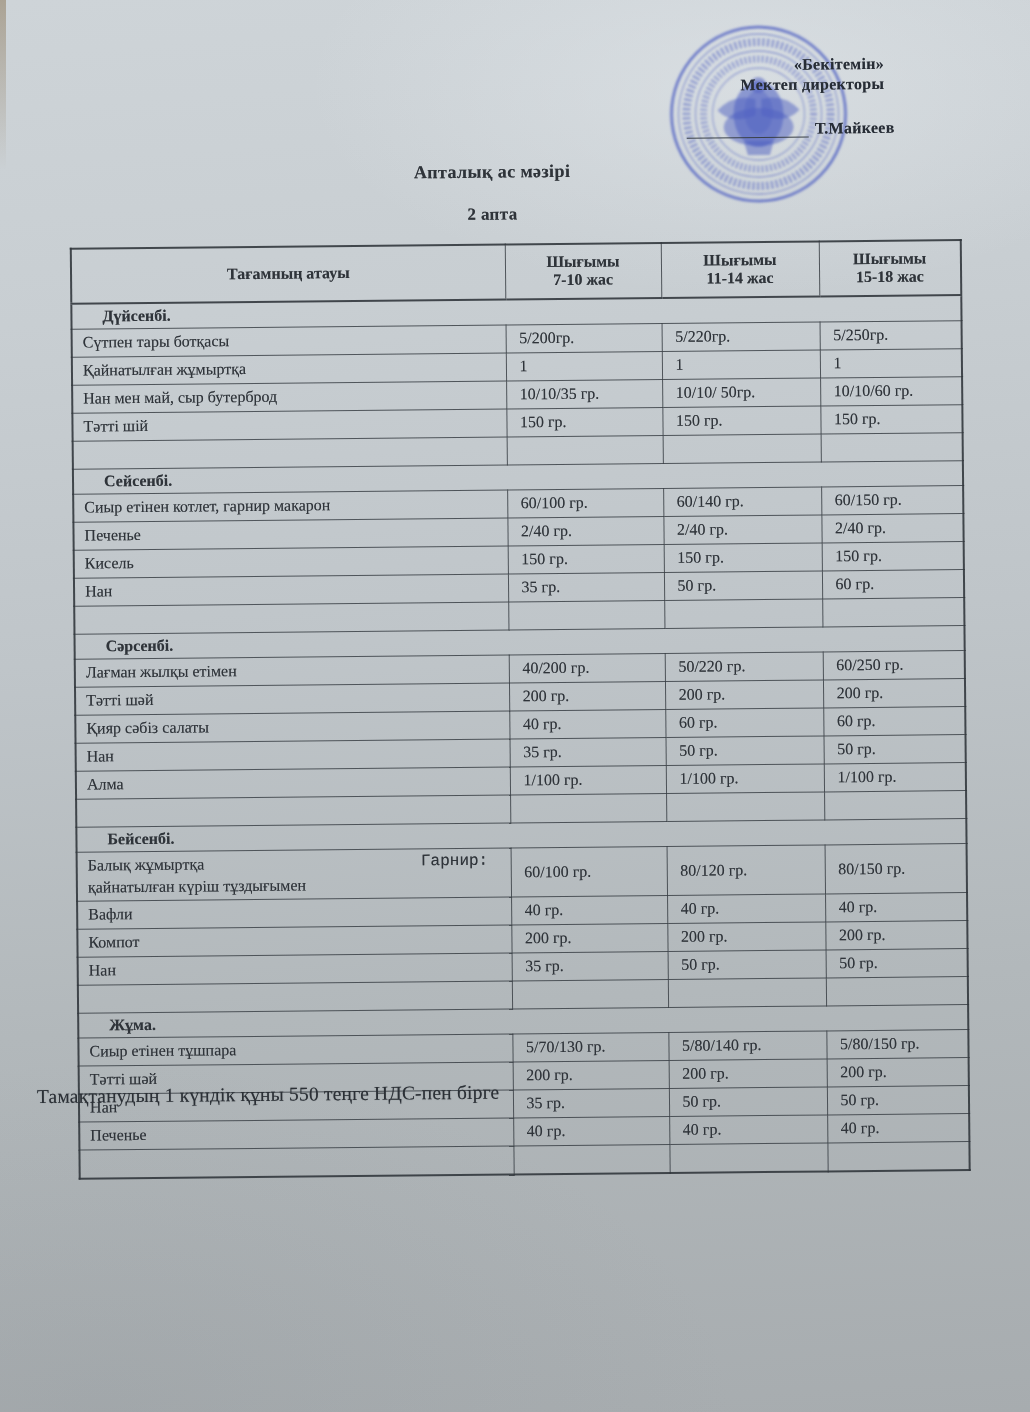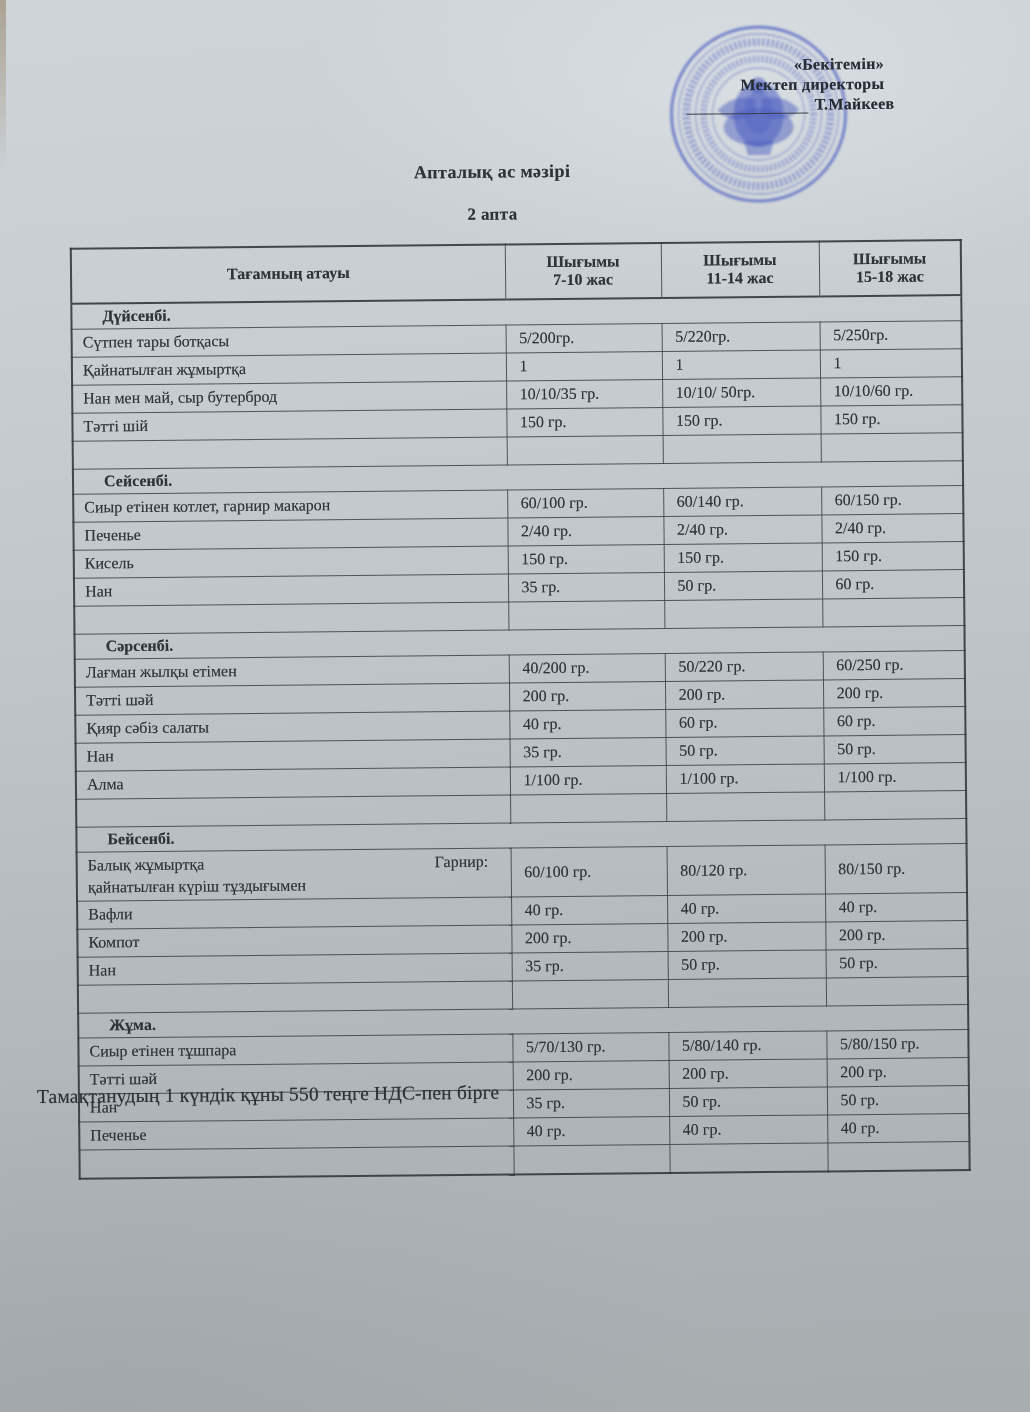--- a/index.html
+++ b/index.html
@@ -22,42 +22,42 @@
   .doc-subtitle{position:absolute;left:0;top:209px;width:1000px;text-align:center;
     font-size:17px;font-weight:bold;letter-spacing:.4px;}
 
   
   .stamp{position:absolute;left:668px;top:20px;width:198px;height:198px;}
   .approval{position:absolute;left:695px;top:62px;width:218px;font-size:16px;
     font-weight:bold;color:#272d36;letter-spacing:.3px;}
   .approval .ln{text-align:right;padding-right:20px;line-height:1.24;}
   .approval .sig-row{display:flex;align-items:flex-end;padding-right:10px;margin-top:1px;}
   .approval .sig-line{flex:1 1 auto;border-bottom:1.6px solid #3a4048;height:14px;margin-right:6px;}
-  .approval .sig-name{white-space:nowrap;}
+  .approval .sig-name{white-space:nowrap;margin-top:24px;}
 
   
   .menu-table{position:absolute;left:77px;top:248px;width:890px;
     border-collapse:collapse;table-layout:fixed;
     font-size:16px;color:#2f343a;}
   .menu-table td,.menu-table th{
     border:1.2px solid rgba(58,63,69,.85);
     padding:2px 8px 3px;vertical-align:middle;
     text-shadow:0 0 0.6px rgba(47,52,58,.5);
     overflow:hidden;white-space:nowrap;}
   .menu-table{border:2px solid rgba(50,55,61,.9);}
   .menu-table thead th{height:48px;font-weight:bold;text-align:center;
     border-bottom:2px solid rgba(50,55,61,.9);}
   .menu-table thead .hsub{font-weight:bold;}
   .day-row td{font-weight:bold;padding-left:30px;height:19px;}
   .dish-row td{height:22px;}
   .dish-row td.dish{padding-left:10px;}
   .dish-row td.val{padding-left:13px;}
   .empty-row td{height:22px;}
   .dish-split{display:flex;justify-content:space-between;}
-  .dish-split .garnish{padding-right:14px;}
+  .dish-split .garnish{padding-right:14px;font-family:Liberation Mono, monospace;}
   .twoline{white-space:normal;line-height:1.35;}
 
   
   .footer-note{position:absolute;left:36px;top:1086px;font-size:19.5px;
     letter-spacing:.2px;color:#2b3036;text-shadow:0 0 0.7px rgba(43,48,54,.5);}
 </style>
 </head>
 <body>
 
 <div class="desk-edge"></div>

